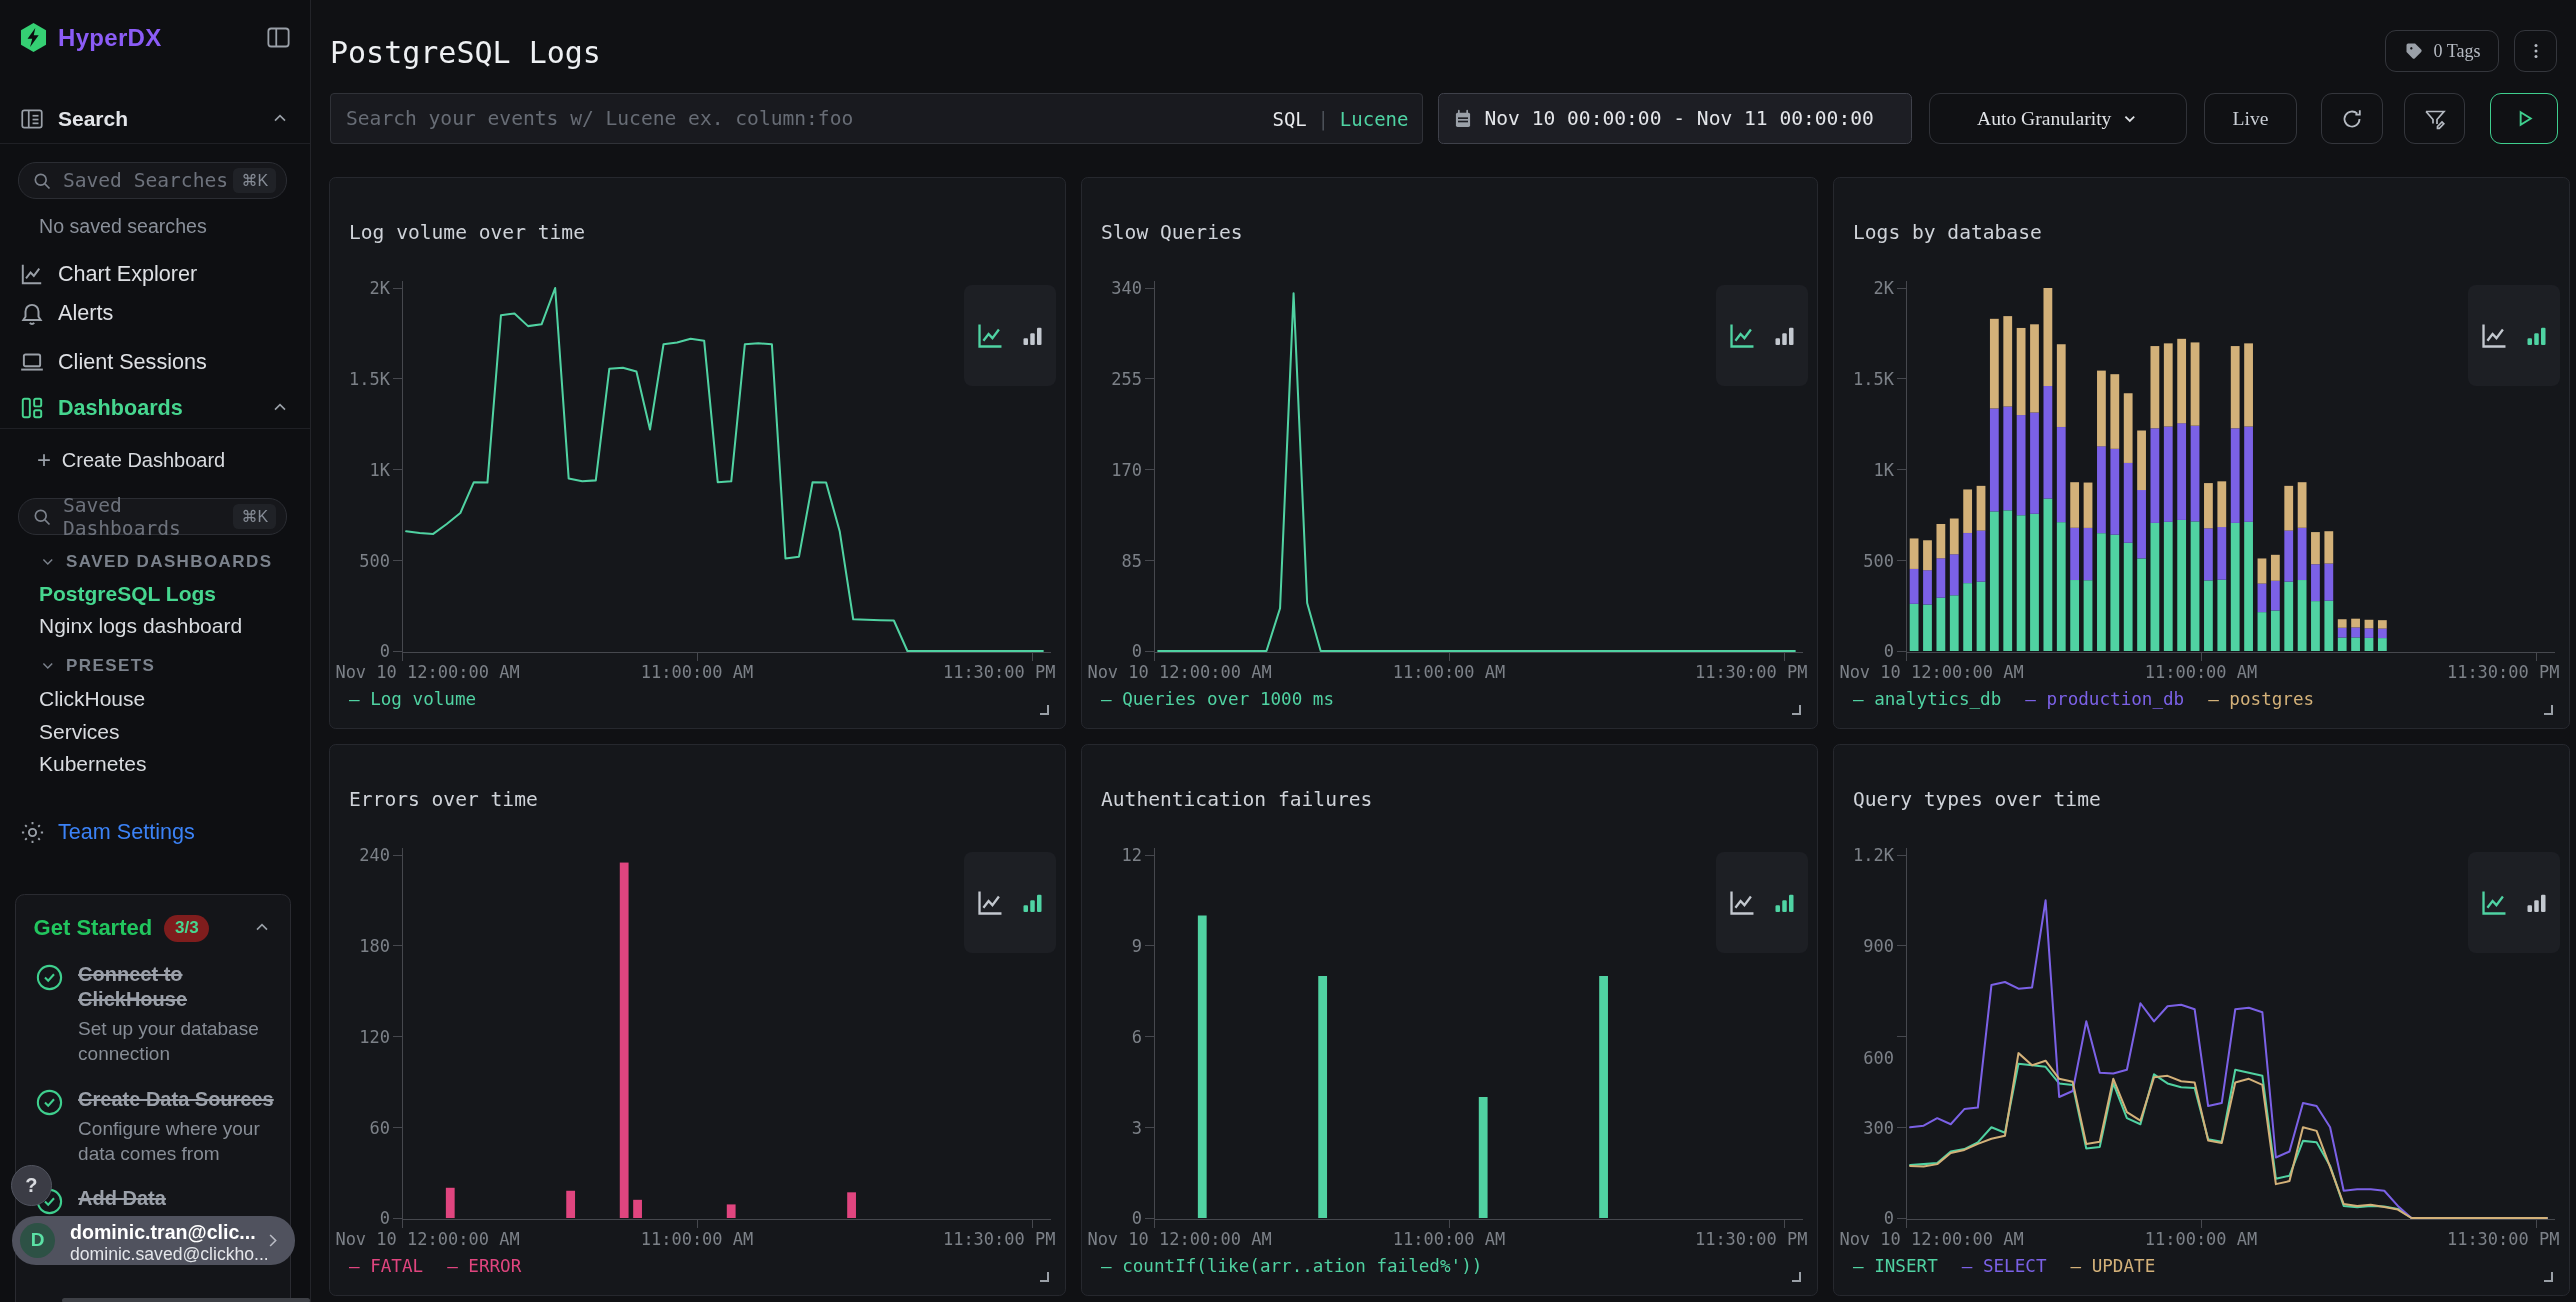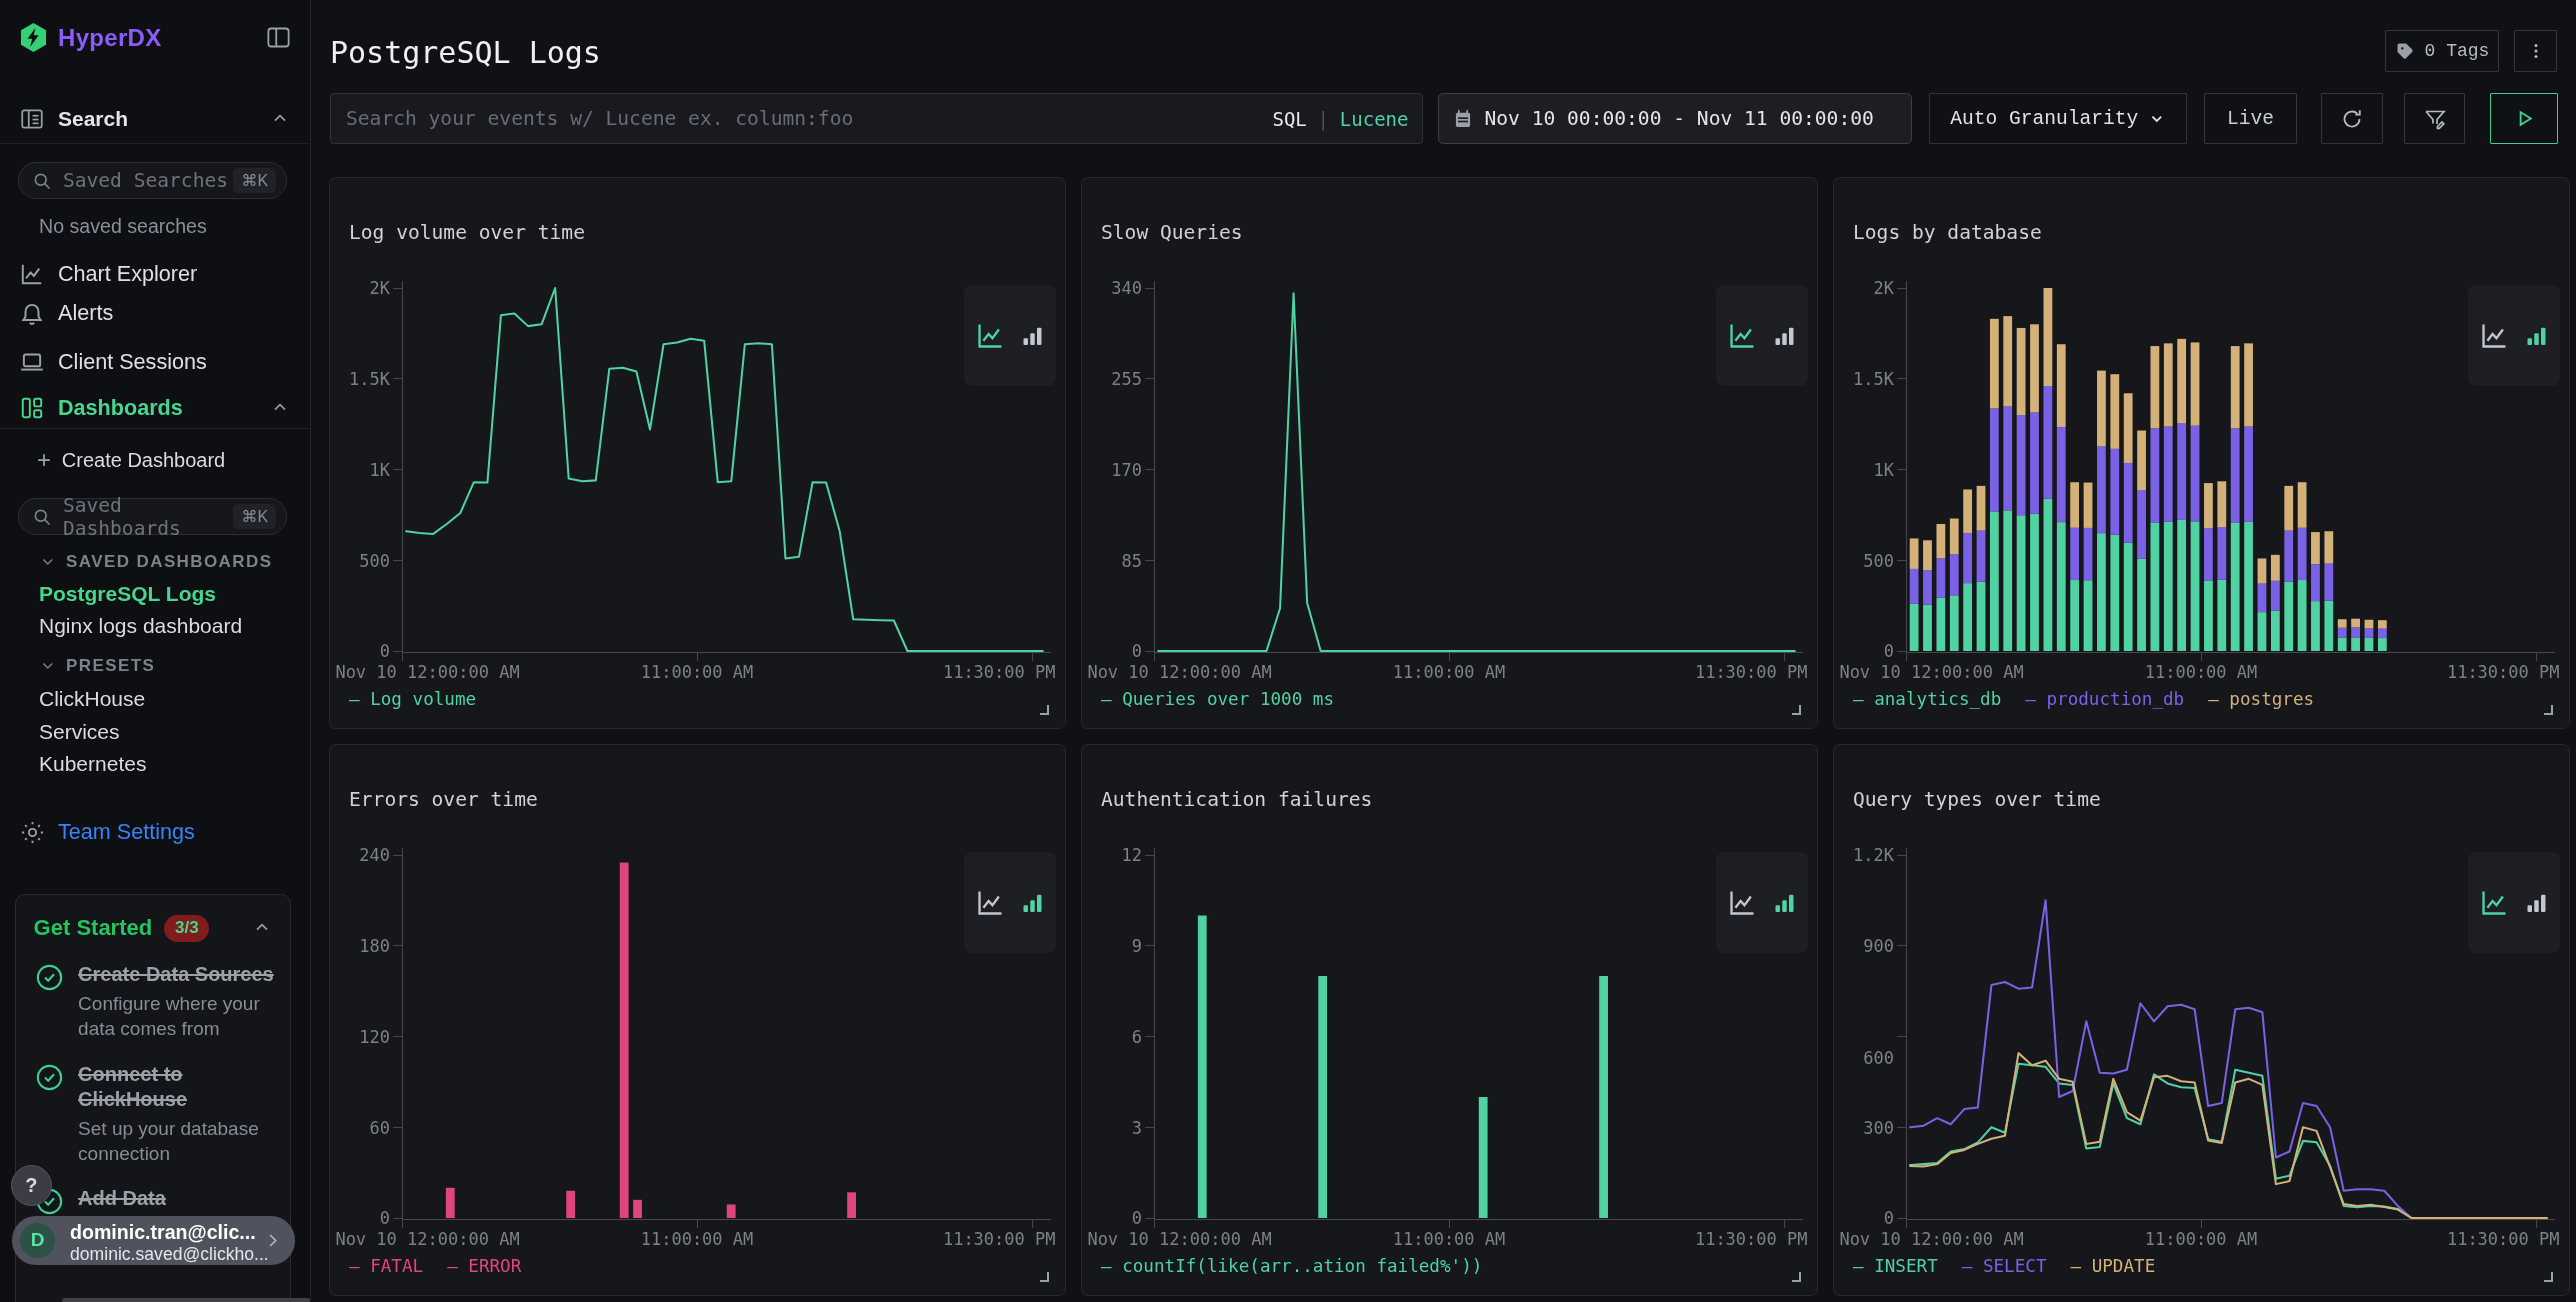--- a/index.html
+++ b/index.html
@@ -48,21 +48,21 @@
   .help-fab { position:absolute; left:10.8px; top:1165px; width:41px; height:41px; border-radius:50%; background:#3b3c45; border:1.4px solid #51545f; color:#d9dbe0; font-size:20px; font-weight:bold; display:flex; align-items:center; justify-content:center; z-index:60; cursor:pointer; }
   .user-chip { position:absolute; left:12px; top:1216px; width:283px; height:49px; border-radius:24px; background:#50525e; z-index:50; cursor:pointer; }
   .avatar { position:absolute; left:8px; top:6.8px; width:35px; height:35px; border-radius:50%; background:#2d5145; color:#5be1a5; font-weight:bold; font-size:19px; display:flex; align-items:center; justify-content:center; }
   .chip-name { position:absolute; left:58px; top:4.7px; font-size:19.6px; font-weight:bold; color:#ffffff; }
   .chip-mail { position:absolute; left:58px; top:28px; font-size:17.6px; color:#e4e6ea; }
   .chip-chev { position:absolute; right:13.5px; top:15px; }
   .sb-scroll { position:absolute; left:62px; bottom:0; width:248px; height:5.4px; background:#3e4046; border-radius:2.7px; z-index:70; }
 
   
   .page-title { position:absolute; left:330px; top:35px; font-size:30px; color:#eef0f3; font-family:"DejaVu Sans Mono",monospace; }
-  .hbtn { position:absolute; border:1.4px solid #34363c; border-radius:1px; background:transparent; display:flex; align-items:center; justify-content:center; gap:10px; cursor:pointer; font-family:Liberation Mono, monospace; }
+  .hbtn { position:absolute; border:1.4px solid #34363c; border-radius:11px; background:transparent; display:flex; align-items:center; justify-content:center; gap:10px; cursor:pointer; font-family:Liberation Serif, serif; }
   .tags-btn { left:2385px; top:30px; width:114px; height:42px; font-size:18px; color:#b6bbc3; }
   .dots-btn { left:2514px; top:30px; width:43px; height:42px; }
   .qsearch { position:absolute; left:330px; top:93px; width:1093px; height:51px; background:#191a1f; border:1.4px solid #303238; border-radius:4px; display:flex; align-items:center; font-family:"DejaVu Sans Mono",monospace; cursor:text; }
   .qsearch .ph { flex:1; padding-left:15px; font-size:19.6px; color:#676c75; }
   .qsearch .lang { display:flex; gap:10.8px; margin-right:13.5px; font-size:19px; }
   .lang .sql { color:#e8eaed; } .lang .bar { color:#4b5058; } .lang .lucene { color:#4fd3a3; }
   .date-input { position:absolute; left:1438px; top:93px; width:474px; height:51px; background:#1d1e24; border:1.4px solid #3f414a; border-radius:5.4px; display:flex; align-items:center; gap:12px; padding-left:13.5px; font-size:19.6px; color:#e3e5e9; font-family:"DejaVu Sans Mono",monospace; cursor:pointer; }
   .gran-btn { left:1929px; top:93px; width:258px; height:51px; font-size:19.6px; color:#dfe2e6; border-color:#303238; }
   .live-btn { left:2204px; top:93px; width:93px; height:51px; font-size:19.6px; color:#c9ced5; }
   .icon-btn { top:93px; height:51px; }
@@ -237,34 +237,34 @@
       </span>
     </div>
     <div class="gs-item">
       <span class="gs-check">
         <svg width="31" height="31" viewBox="0 0 24 24" fill="none" stroke="#3fcf8e" stroke-width="1.6">
             <circle cx="12" cy="12" r="9"></circle>
             <polyline points="8.5,12 11,14.5 15.5,9.5"></polyline>
           </svg>
       </span>
       <div>
-        <div class="gs-item-title">Create Data Sources</div>
-        <div class="gs-item-desc">Configure where your data comes from</div>
+        <div class="gs-item-title">Connect to ClickHouse</div>
+        <div class="gs-item-desc">Set up your database connection</div>
       </div>
     </div>
     <div class="gs-item">
       <span class="gs-check">
         <svg width="31" height="31" viewBox="0 0 24 24" fill="none" stroke="#3fcf8e" stroke-width="1.6">
             <circle cx="12" cy="12" r="9"></circle>
             <polyline points="8.5,12 11,14.5 15.5,9.5"></polyline>
           </svg>
       </span>
       <div>
-        <div class="gs-item-title">Connect to ClickHouse</div>
-        <div class="gs-item-desc">Set up your database connection</div>
+        <div class="gs-item-title">Create Data Sources</div>
+        <div class="gs-item-desc">Configure where your data comes from</div>
       </div>
     </div>
     <div class="gs-item">
       <span class="gs-check">
         <svg width="31" height="31" viewBox="0 0 24 24" fill="none" stroke="#3fcf8e" stroke-width="1.6">
             <circle cx="12" cy="12" r="9"></circle>
             <polyline points="8.5,12 11,14.5 15.5,9.5"></polyline>
           </svg>
       </span>
       <div>

